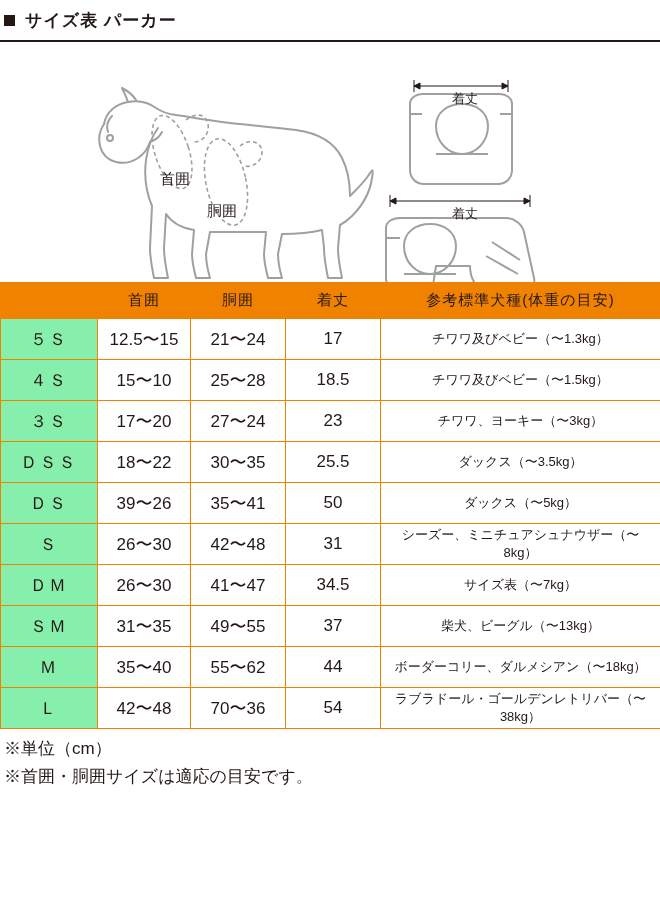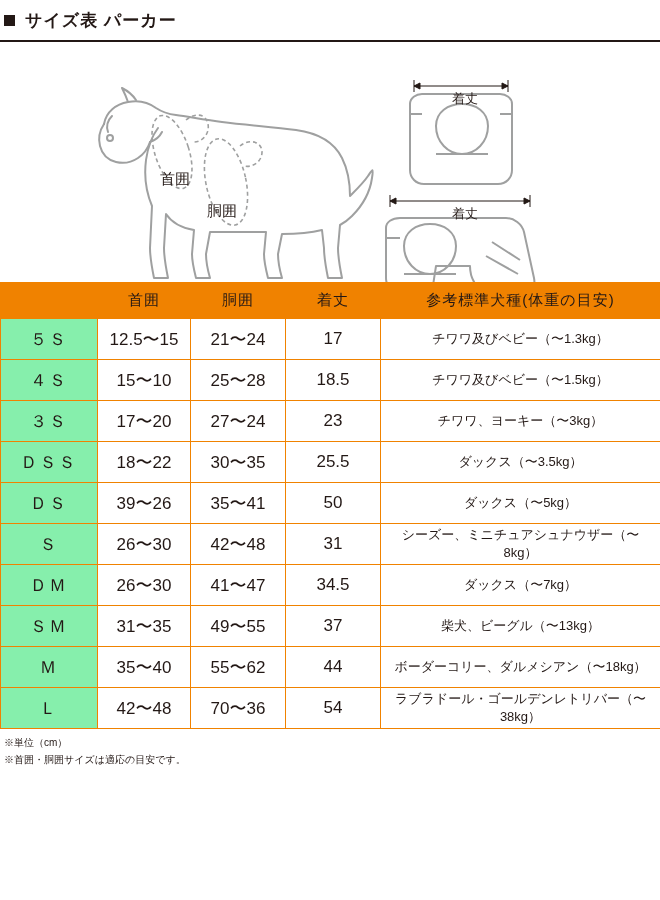--- a/index.html
+++ b/index.html
@@ -90,21 +90,21 @@
   .c2 { width: 93px; }
   .c3 { width: 95px; }
   .c4 { width: 95px; }
   .c5 { width: 280px; }
 
   
   .notes {
     padding: 6px 0 0 4px;
   }
   .notes div {
-    font-size: 10px;
+    font-size: 17px;
     line-height: 1.65;
     color: #231815;
   }
 </style>
 </head>
 <body>
 
 <div class="page">
 
   <div class="header">
@@ -272,21 +272,21 @@
         <td>26〜30</td>
         <td>42〜48</td>
         <td>31</td>
         <td class="breed">シーズー、ミニチュアシュナウザー（〜8kg）</td>
       </tr>
       <tr>
         <td class="size-name">ＤＭ</td>
         <td>26〜30</td>
         <td>41〜47</td>
         <td>34.5</td>
-        <td class="breed">ダックス（〜7kg）</td>
+        <td class="breed">サイズ表（〜7kg）</td>
       </tr>
       <tr>
         <td class="size-name">ＳＭ</td>
         <td>31〜35</td>
         <td>49〜55</td>
         <td>37</td>
         <td class="breed">柴犬、ビーグル（〜13kg）</td>
       </tr>
       <tr>
         <td class="size-name">Ｍ</td>

